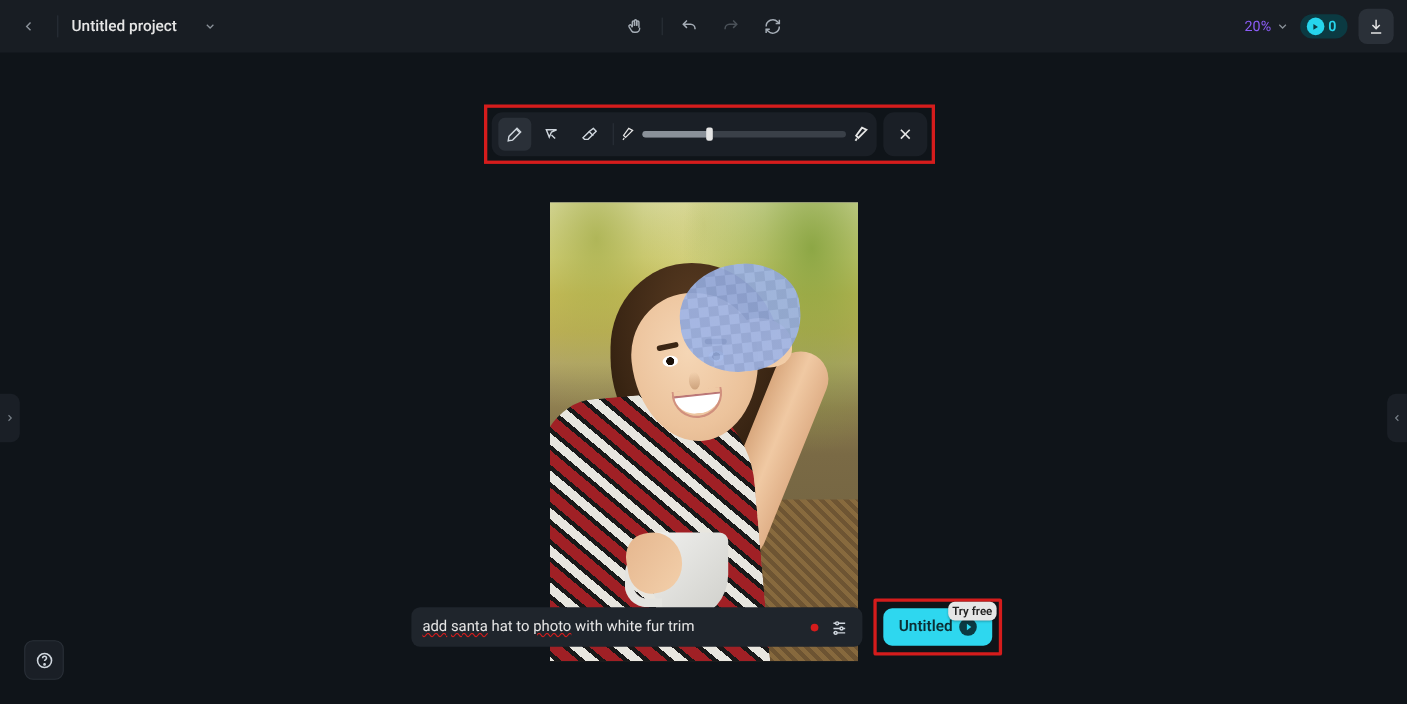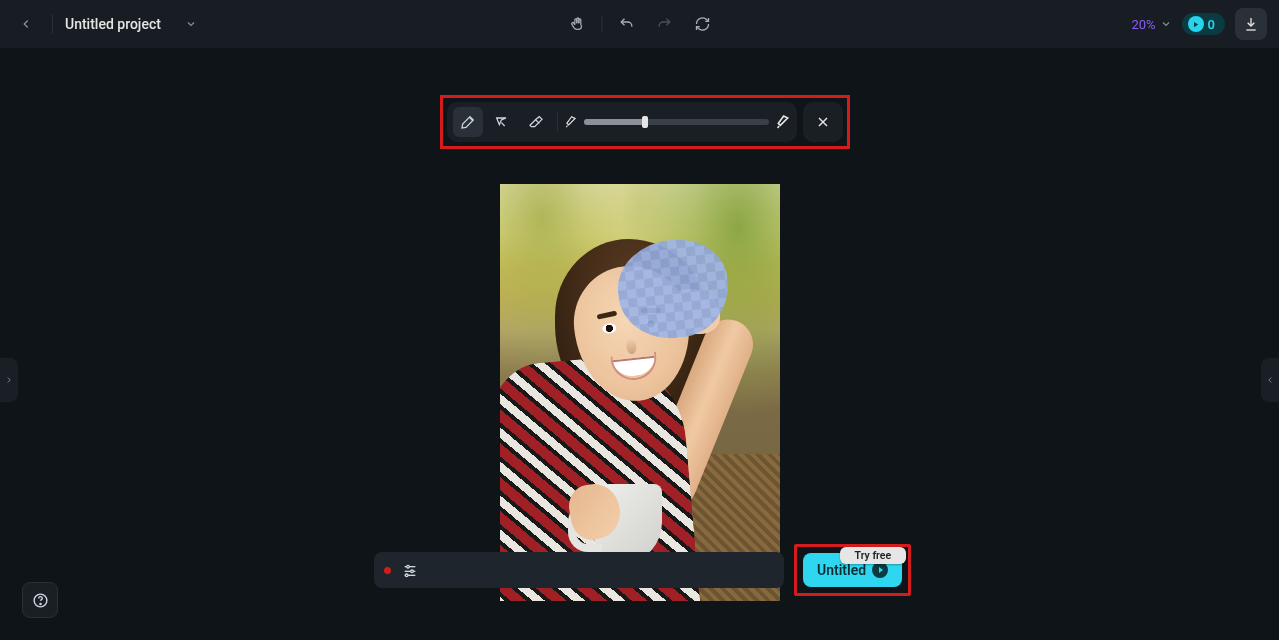--- a/index.html
+++ b/index.html
@@ -363,21 +363,21 @@
     border-bottom: 3px solid transparent;
     margin-left: 1px;
   }
   .try-free {
     position: absolute;
     right: -4px; top: -6px;
     background: #e6e6e6;
     color: #222;
     font-size: 10.5px;
     font-weight: 600;
-    padding: 2px 15px;
+    padding: 2px 4px;
     border-radius: 6px;
     box-shadow: 0 1px 2px rgba(0,0,0,0.3);
   }
 
   svg { display: block; }
 </style>
 </head>
 <body>
 
 <div class="header">
@@ -543,20 +543,24 @@
   <div class="help-btn">
     <svg width="17" height="17" viewBox="0 0 24 24" fill="none" stroke="currentColor" stroke-width="2">
         <circle cx="12" cy="12" r="9"></circle>
         <path d="M9.5 9a2.5 2.5 0 115 0c0 1.5-2.5 2-2.5 3.5"></path>
         <circle cx="12" cy="17" r="0.8" fill="currentColor"></circle>
       </svg>
   </div>
 
   <div class="prompt-wrap">
     <div class="prompt-box">
+      <div class="prompt-text">
+        <span class="underline-red">add</span>
+        <span> </span><span class="underline-red">santa</span><span> hat to </span><span class="underline-red">photo</span><span> with white fur trim</span>
+      </div>
       <div class="rec-dot"></div>
       <div class="settings-icon">
         <svg width="16" height="16" viewBox="0 0 24 24" fill="none" stroke="currentColor" stroke-width="2">
             <line x1="4" y1="7" x2="20" y2="7"></line>
             <circle cx="9" cy="7" r="2" fill="#1f252c"></circle>
             <line x1="4" y1="14" x2="20" y2="14"></line>
             <circle cx="15" cy="14" r="2" fill="#1f252c"></circle>
             <line x1="4" y1="20" x2="20" y2="20"></line>
             <circle cx="7" cy="20" r="2" fill="#1f252c"></circle>
           </svg>

